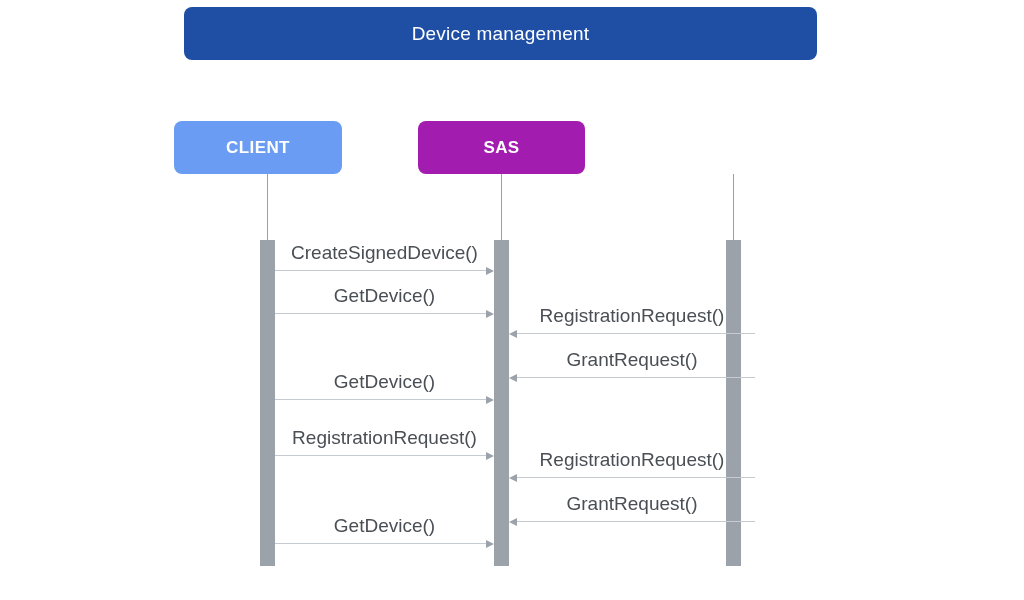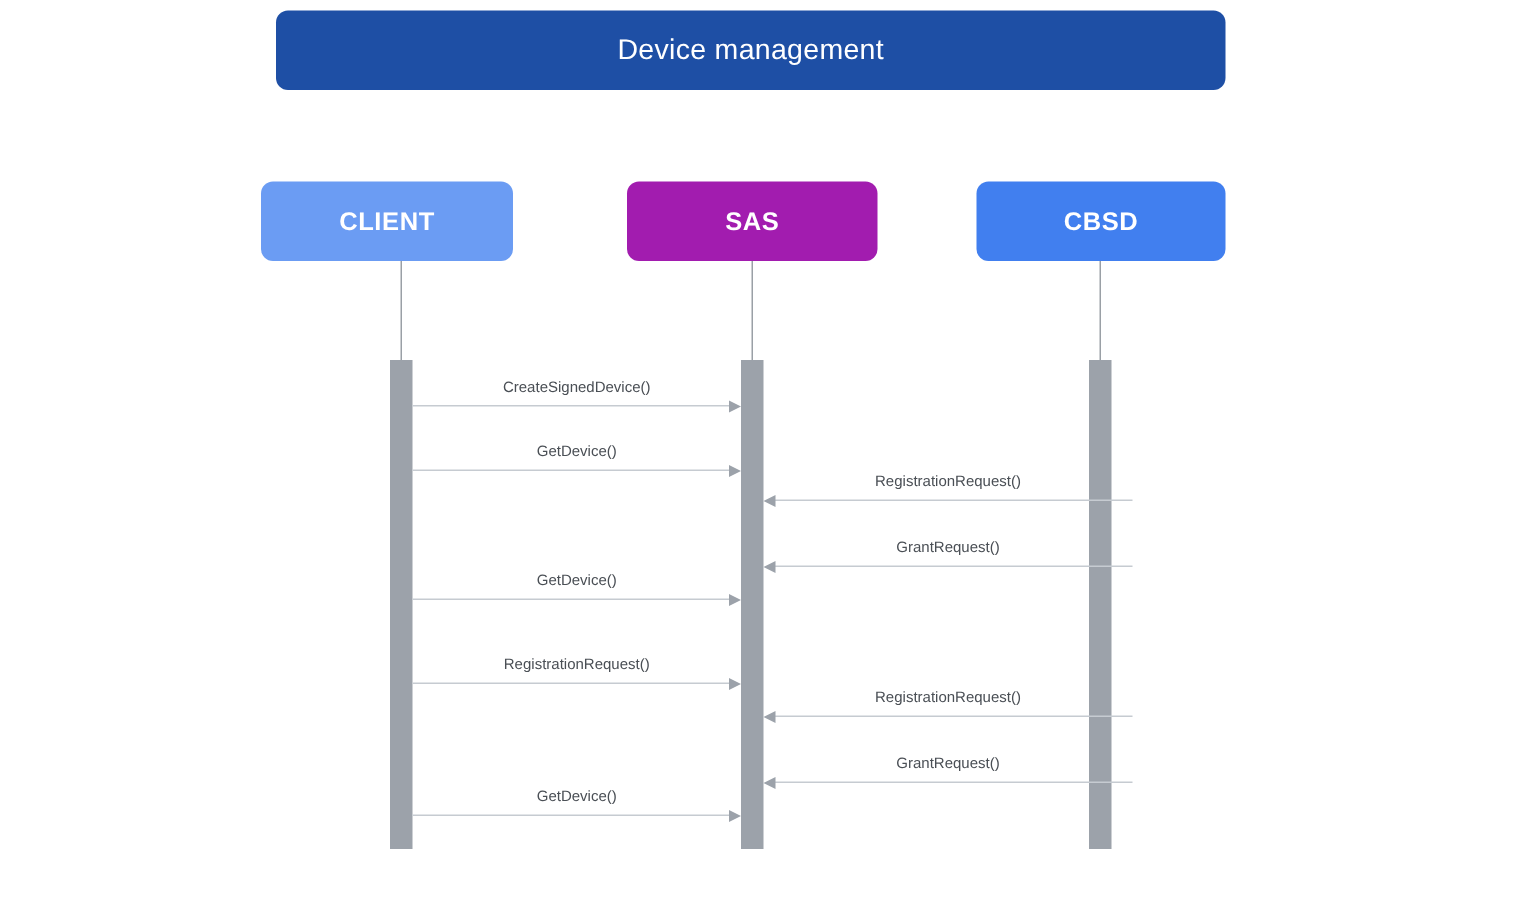--- a/index.html
+++ b/index.html
@@ -82,21 +82,21 @@
     height: 32px;
   }
   .msg.ltr { left: 275px; width: 219px; }
   .msg.rtl { left: 509px; width: 217px; padding-left: 29px; }
   .msg-label {
     position: absolute;
     bottom: 7px;
     left: 0;
     width: 100%;
     text-align: center;
-    font-size: 10px;
+    font-size: 19px;
     color: #4A4F55;
     white-space: nowrap;
   }
   .msg-line {
     position: absolute;
     bottom: 0;
     height: 1px;
     background: #C6CBD1;
   }
   .msg.ltr .msg-line { left: 0; right: 7px; }
@@ -120,21 +120,20 @@
 </style>
 </head>
 <body>
 
 <div id="stage">
 
   <div class="title-banner">Device management</div>
 
   <div class="actor-box actor-client">CLIENT</div>
   <div class="actor-box actor-sas">SAS</div>
-  <div class="actor-box actor-cbsd">CBSD</div>
 
   <div class="lifeline lifeline-client"></div>
   <div class="lifeline lifeline-sas"></div>
   <div class="lifeline lifeline-cbsd"></div>
 
   <div class="activation-bar bar-client"></div>
   <div class="activation-bar bar-sas"></div>
   <div class="activation-bar bar-cbsd"></div>
 
   <div id="messages">

